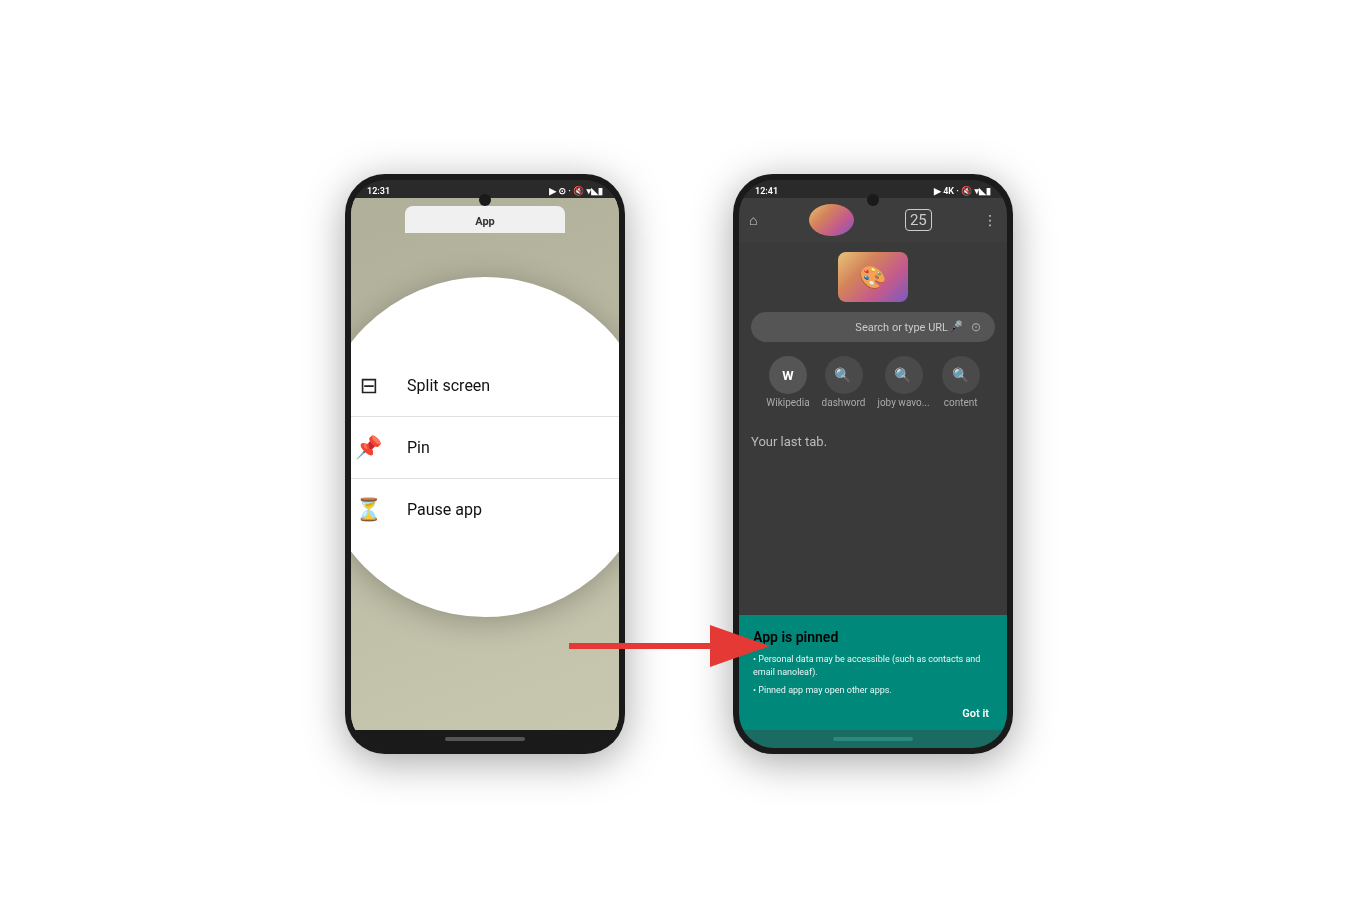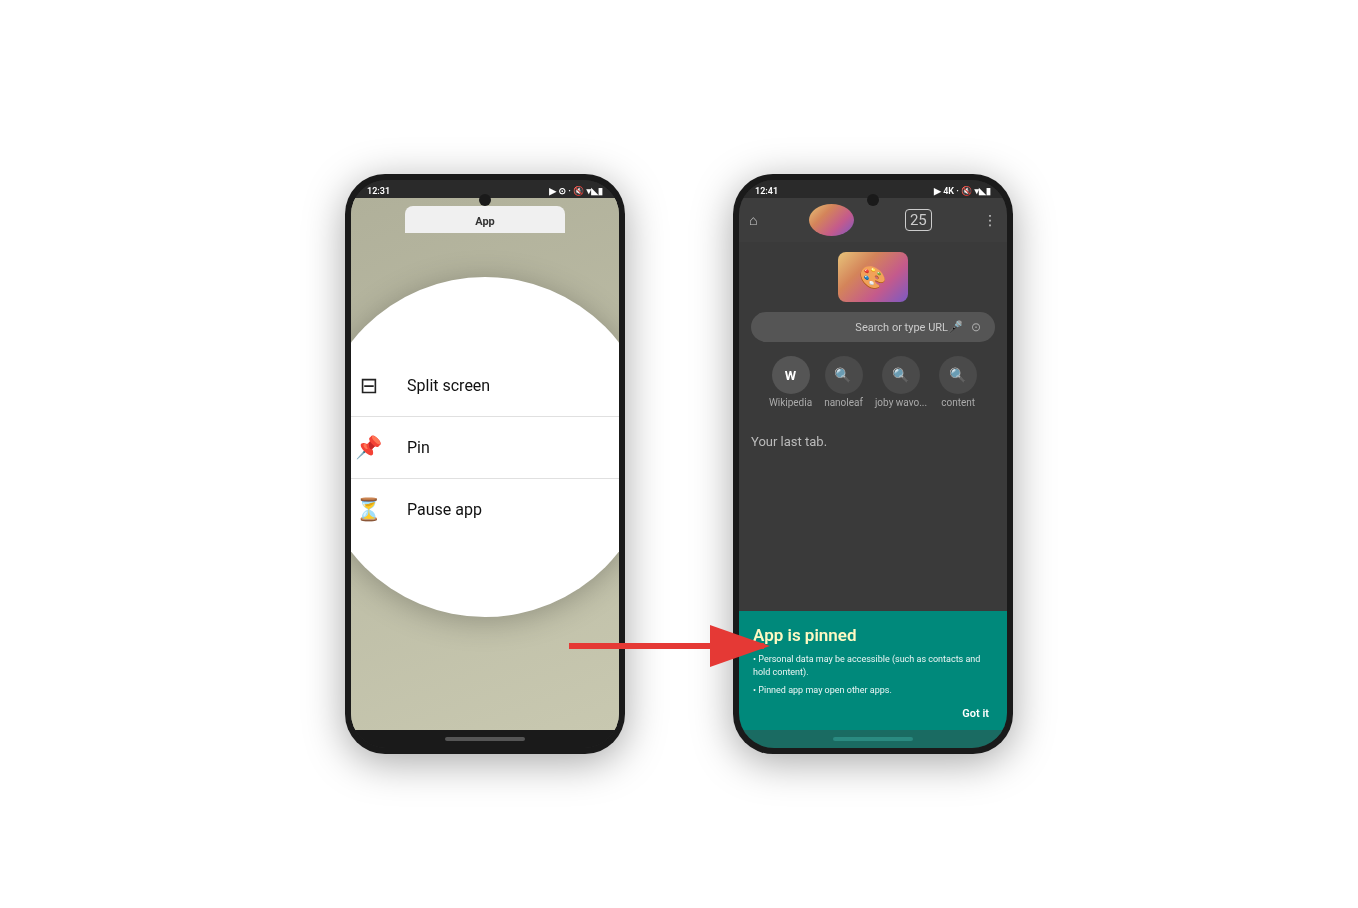--- a/index.html
+++ b/index.html
@@ -263,22 +263,22 @@
       margin-top: 22px;
     }
 
     
     .pinned-overlay {
       background: #00897b;
       flex-shrink: 0;
       padding: 14px 14px 10px;
     }
     .pinned-title {
-      color: #fef9c3;
-      font-size: 17px;
+      color: #000000;
+      font-size: 14px;
       font-weight: 600;
       margin-bottom: 8px;
     }
     .pinned-bullets {
       color: rgba(255,255,255,0.92);
       font-size: 9px;
       line-height: 1.5;
     }
     .pinned-got-it {
       color: white;
@@ -392,39 +392,39 @@
             </div>
           </div>
 
           <div class="shortcuts-row">
             <div class="shortcut-item">
               <div class="shortcut-icon" style="background:#555;color:white;font-weight:bold;font-size:13px;">W</div>
               <span class="shortcut-label">Wikipedia</span>
             </div>
             <div class="shortcut-item">
               <div class="shortcut-icon" style="background:#4a4a4a;">🔍</div>
-              <span class="shortcut-label">nanoleaf</span>
+              <span class="shortcut-label">dashword</span>
             </div>
             <div class="shortcut-item">
               <div class="shortcut-icon" style="background:#4a4a4a;">🔍</div>
               <span class="shortcut-label">joby wavo...</span>
             </div>
             <div class="shortcut-item">
               <div class="shortcut-icon" style="background:#4a4a4a;">🔍</div>
               <span class="shortcut-label">content</span>
             </div>
           </div>
 
           <div class="last-tab-label">Your last tab.</div>
         </div>
 
         <div class="pinned-overlay">
           <div class="pinned-title">App is pinned</div>
           <div class="pinned-bullets">
-            <div style="margin-top:4px;">• <span>Personal data may be accessible (such as contacts and hold content).</span></div>
+            <div style="margin-top:4px;">• <span>Personal data may be accessible (such as contacts and email nanoleaf).</span></div>
             <div style="margin-top:4px;">• <span>Pinned app may open other apps.</span></div>
           </div>
           <div class="pinned-got-it">Got it</div>
         </div>
 
         <div class="home-indicator" style="background:#1a6b62;">
           <div class="home-bar" style="background:#2a8a80;"></div>
         </div>
       </div>
     </div>

